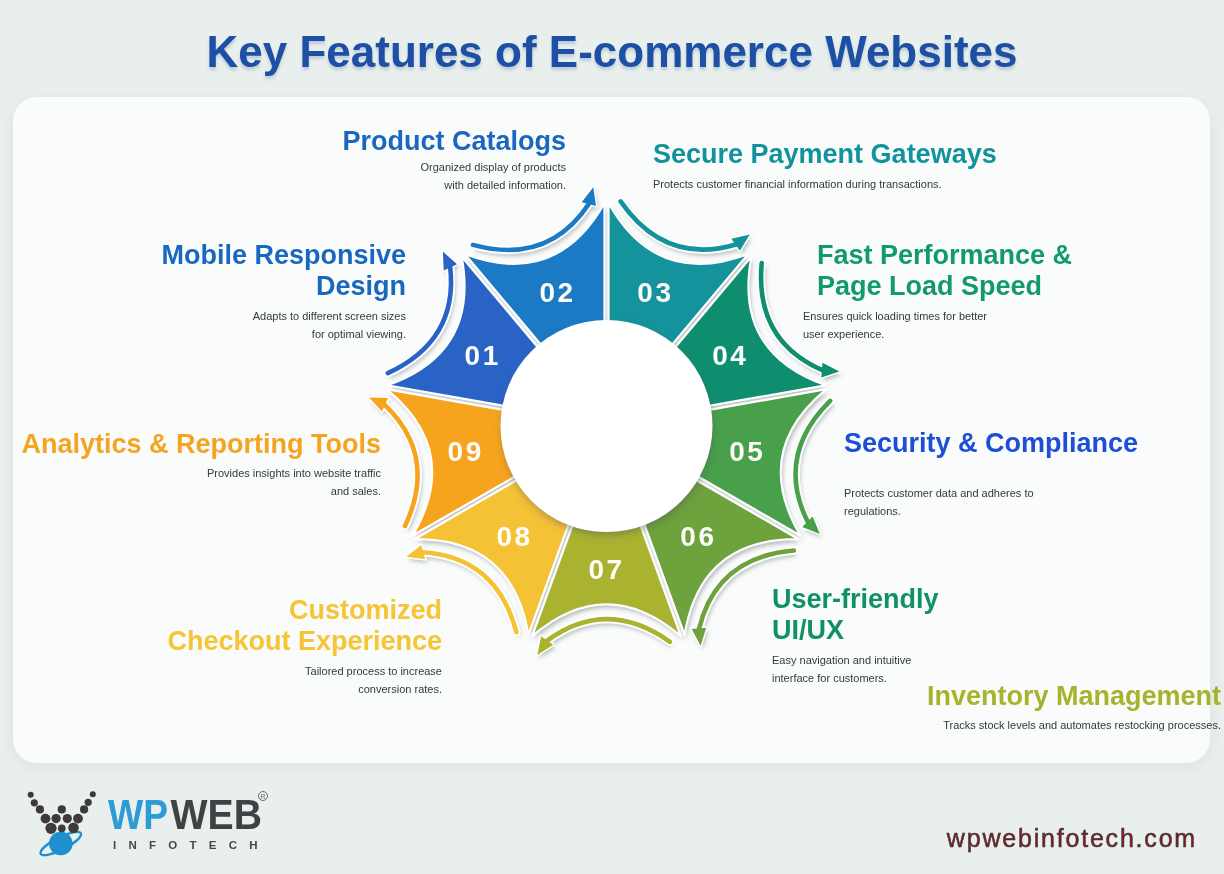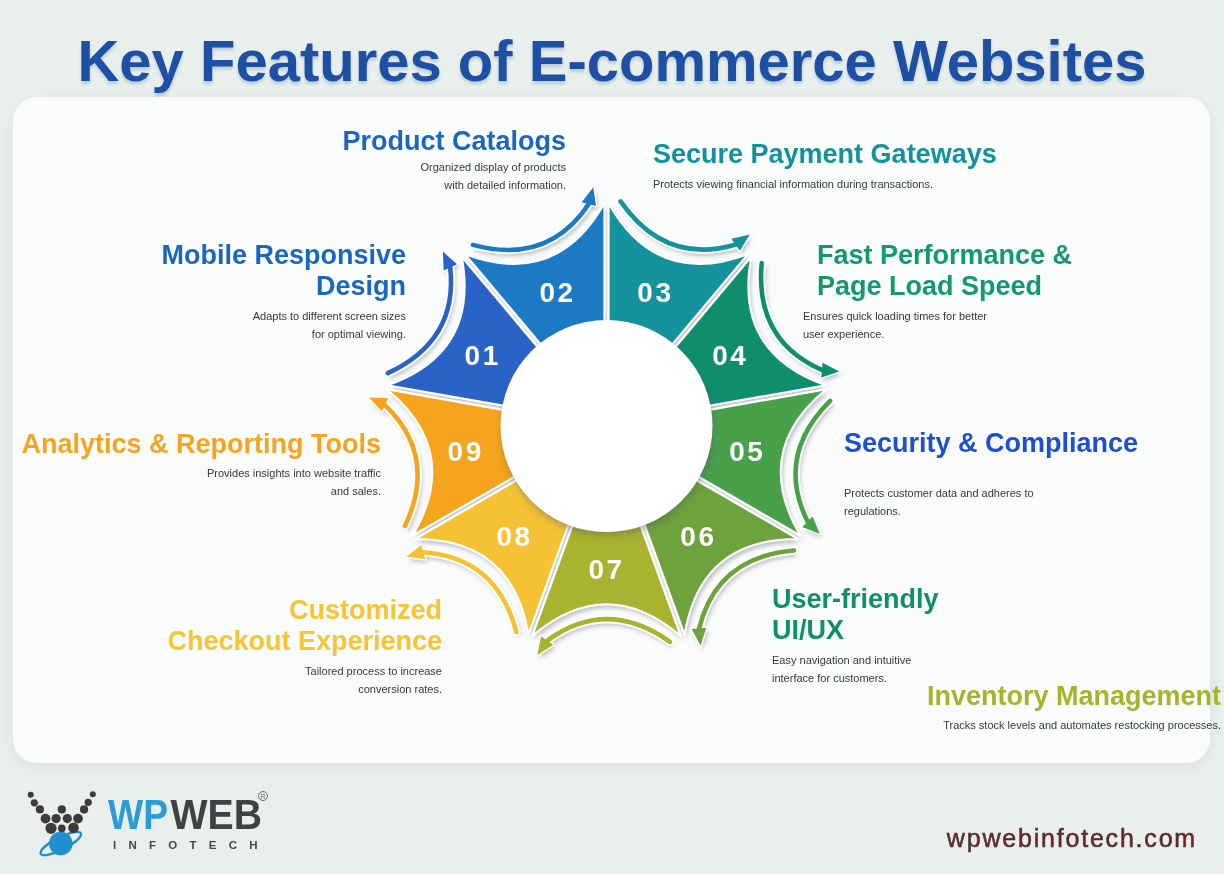--- a/index.html
+++ b/index.html
@@ -1,36 +1,36 @@
 <!DOCTYPE html>
 <html><head><meta charset="utf-8">
 <style>
 * { margin:0; padding:0; box-sizing:border-box; }
 html,body { width:1224px; height:874px; overflow:hidden; }
 body { position:relative; background:#e8efec; font-family:"Liberation Sans", sans-serif; }
 .card { position:absolute; left:13px; top:97px; width:1197px; height:666px;
   background:#fafcfb; border-radius:24px; box-shadow:0 4px 14px rgba(90,110,105,0.08); }
 .title { position:absolute; left:0; top:27px; width:1224px; text-align:center;
-  font-size:58px; font-weight:bold; color:#1d50a4;
+  font-size:44px; font-weight:bold; color:#1d50a4;
   text-shadow:0 3px 3px rgba(110,140,180,0.35); }
 .h { position:absolute; font-weight:bold; font-size:27px; line-height:31px; }
 .d { position:absolute; font-size:11px; line-height:18px; color:#323a40; }
 .r { text-align:right; }
 .c { text-align:right; }
 .url { position:absolute; right:27px; top:824px; font-size:25px; color:#7f1d1d; letter-spacing:1.8px; -webkit-text-stroke:0.55px #343b3e; }
 </style></head>
 <body>
 <div class="card"></div>
 <div class="title">Key Features of E-commerce Websites</div>
 
 <div class="h r" style="right:658px;top:126px;color:#1a67c0">Product Catalogs</div>
 <div class="d r" style="right:658px;top:158px">Organized display of products<br>with detailed information.</div>
 
 <div class="h" style="left:653px;top:139px;color:#11929c">Secure Payment Gateways</div>
-<div class="d" style="left:653px;top:175px">Protects viewing financial information during transactions.</div>
+<div class="d" style="left:653px;top:175px">Protects customer financial information during transactions.</div>
 
 <div class="h r" style="right:818px;top:240px;color:#1a67c0">Mobile Responsive<br>Design</div>
 <div class="d r" style="right:818px;top:307px">Adapts to different screen sizes<br>for optimal viewing.</div>
 
 <div class="h" style="left:817px;top:240px;color:#12996f">Fast Performance &amp;<br>Page Load Speed</div>
 <div class="d" style="left:803px;top:307px">Ensures quick loading times for better<br>user experience.</div>
 
 <div class="h r" style="right:843px;top:429px;color:#f4a421">Analytics &amp; Reporting Tools</div>
 <div class="d r" style="right:843px;top:464px">Provides insights into website traffic<br>and sales.</div>
 

